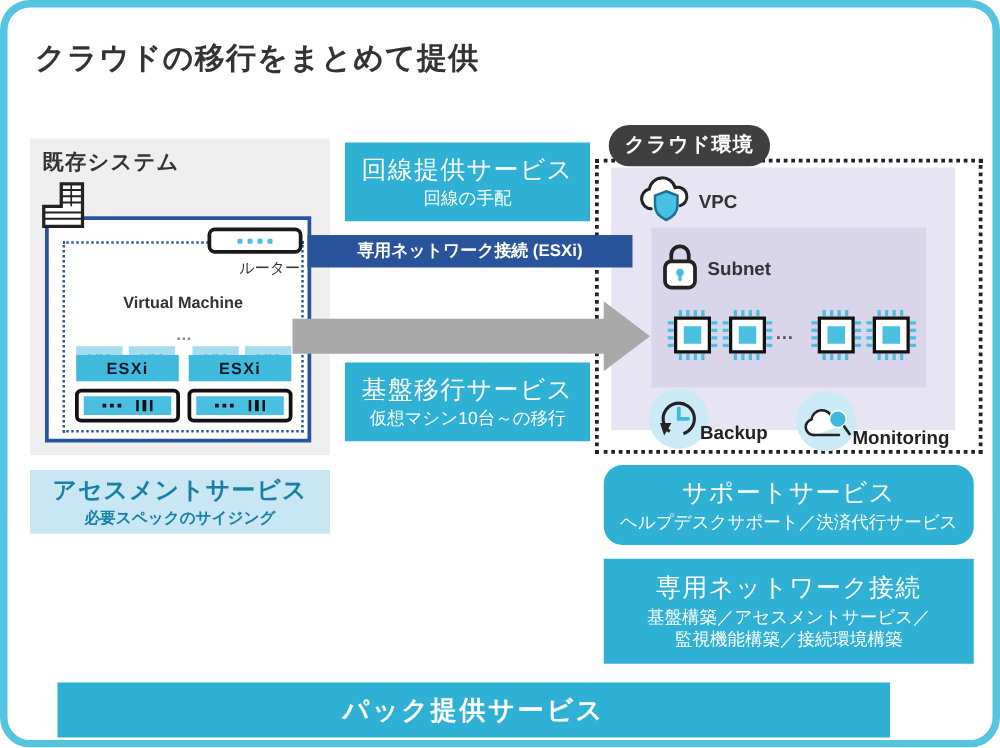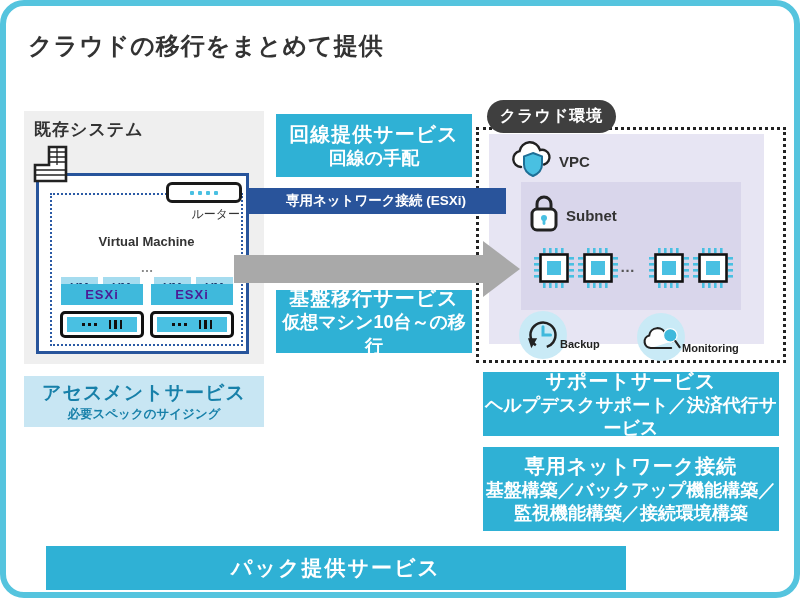--- a/index.html
+++ b/index.html
@@ -19,50 +19,50 @@
   .panel-label{position:absolute;left:10px;top:7px;font-size:17px;font-weight:bold;color:var(--text-dark);letter-spacing:1px;}
   .navy-box{background:#fff;border:3px solid var(--navy-border);}
   .dotted-box{border:2px dotted var(--dotted-blue);}
   .router{background:#fff;border:3px solid #1a1a1a;border-radius:6px;display:flex;align-items:center;justify-content:center;gap:4px;z-index:3;}
   .router .rdot{width:4px;height:4px;border-radius:1px;background:var(--chip-cyan);display:inline-block;}
   .small-label{font-size:12px;color:var(--text-dark);text-align:right;}
   .vm-heading{font-size:13px;font-weight:bold;color:var(--text-dark);text-align:center;}
   .vm-box{background:var(--vm-bg);color:var(--vm-text);font-size:12px;font-weight:bold;
     display:flex;align-items:center;justify-content:center;margin-top:20px;}
   .vm-dots{color:#888;font-weight:bold;font-size:13px;display:flex;align-items:center;justify-content:center;}
-  .esxi-box{background:var(--esxi-bg);color:#4c1d95;font-size:13px;font-weight:bold;
+  .esxi-box{background:var(--esxi-bg);color:#0f172a;font-size:13px;font-weight:bold;
     display:flex;align-items:center;justify-content:center;letter-spacing:1px;}
   .server-box{background:#fff;border:3px solid #111;border-radius:5px;padding:3px 4px;display:flex;}
   .server-inner{flex:1;background:var(--chip-cyan);display:flex;align-items:center;justify-content:center;gap:12px;}
   .led-group,.slot-group{display:flex;gap:3px;align-items:center;}
   .led{width:3px;height:3px;background:#111;}
   .slot{width:2.5px;height:9px;background:#111;}
   .cyan-box{background:var(--cyan);color:#fff;text-align:center;display:flex;flex-direction:column;justify-content:center;line-height:1.3;}
-  .cyan-box .t{font-size:20px;font-weight:bold;letter-spacing:1px;}
-  .cyan-box .s{font-size:18px;font-weight:bold;}
+  .cyan-box .t{font-size:20px;font-weight:normal;letter-spacing:1px;}
+  .cyan-box .s{font-size:14px;font-weight:normal;}
   .assessment{background:var(--assessment-bg);color:var(--assessment-text);text-align:center;display:flex;flex-direction:column;justify-content:center;line-height:1.3;}
   .assessment .t{font-size:19px;font-weight:bold;letter-spacing:1px;}
   .assessment .s{font-size:12.5px;font-weight:bold;}
   .net-bar{background:var(--dark-blue);color:#fff;font-size:13.5px;font-weight:bold;
     display:flex;align-items:center;justify-content:center;z-index:6;}
   .arrow-body{background:var(--arrow-gray);z-index:5;}
   .arrow-head{width:0;height:0;border-top:28px solid transparent;border-bottom:28px solid transparent;
     border-left:37px solid var(--arrow-gray);z-index:5;}
   .cloud-dotted{border:3px dotted #222;z-index:1;}
   .pill{background:var(--pill-bg);color:#fff;border-radius:17px;display:flex;align-items:center;justify-content:center;
     font-size:16px;font-weight:bold;letter-spacing:1px;z-index:7;}
   .brand-box{background:var(--cyan);color:#fff;text-align:center;display:flex;flex-direction:column;justify-content:center;line-height:1.25;z-index:7;}
   .brand-box .b{font-size:18px;font-weight:bold;letter-spacing:0.5px;}
   .brand-box .s{font-size:12px;font-weight:bold;}
   .lavender-box{background:var(--lavender);z-index:2;}
   .subnet-box{background:var(--subnet-bg);z-index:2;}
   .env-label{font-size:15px;font-weight:bold;color:var(--text-dark);z-index:4;}
   .chip-dots{color:#555;font-size:15px;font-weight:bold;letter-spacing:1px;z-index:3;}
   .icon-circle{background:var(--icon-circle-bg);border-radius:50%;display:flex;align-items:center;justify-content:center;z-index:3;}
-  .io-label{font-size:11px;font-weight:bold;color:#222;z-index:4;}
+  .io-label{font-size:15px;font-weight:bold;color:#222;z-index:4;}
   .pack-bar{background:var(--cyan);color:#fff;display:flex;align-items:center;justify-content:center;
     font-size:21px;font-weight:bold;letter-spacing:2px;}
   svg{display:block;}
 </style>
 </head>
 <body>
 
 <div class="frame">
 
   <h1 class="title">クラウドの移行をまとめて提供</h1>
@@ -290,26 +290,26 @@
   <div class="abs icon-circle" style="left:631px;top:307px;width:48px;height:48px;">
     <svg width="44" height="36" viewBox="0 0 52 42">
       <path d="M14,34 a7.5,7.5 0 0 1 -2,-14.7 a10,10 0 0 1 19.5,-1.6 a7,7 0 0 1 8,8.3" fill="#fff" stroke="#222" stroke-width="2.5" stroke-linecap="round"></path>
       <path d="M14,34 H38" stroke="#222" stroke-width="2.5" stroke-linecap="round"></path>
       <circle cx="37" cy="19" r="8" fill="#3FB9DC" stroke="#fff" stroke-width="1.5"></circle>
       <line x1="43" y1="26" x2="48" y2="33" stroke="#222" stroke-width="2.6" stroke-linecap="round"></line>
     </svg>
   </div>
   <div class="abs io-label" style="left:676px;top:336px;">Monitoring</div>
 
-  <div class="abs cyan-box" style="left:477px;top:366px;width:296px;height:64px;">
+  <div class="abs cyan-box" style="left:477px;top:366px;width:296px;height:64px;border-radius:15px;">
     <div class="t">サポートサービス</div>
     <div class="s">ヘルプデスクサポート／決済代行サービス</div>
   </div>
 
   <div class="abs cyan-box" style="left:477px;top:441px;width:296px;height:84px;">
     <div class="t">専用ネットワーク接続</div>
-    <div class="s">基盤構築／バックアップ機能構築／</div>
+    <div class="s">基盤構築／アセスメントサービス／</div>
     <div class="s">監視機能構築／接続環境構築</div>
   </div>
 
-  <div class="abs pack-bar" style="left:40px;top:540px;width:580px;height:44px;">パック提供サービス</div>
+  <div class="abs pack-bar" style="left:40px;top:540px;width:666px;height:44px;">パック提供サービス</div>
 
 </div>
 
 </body></html>

